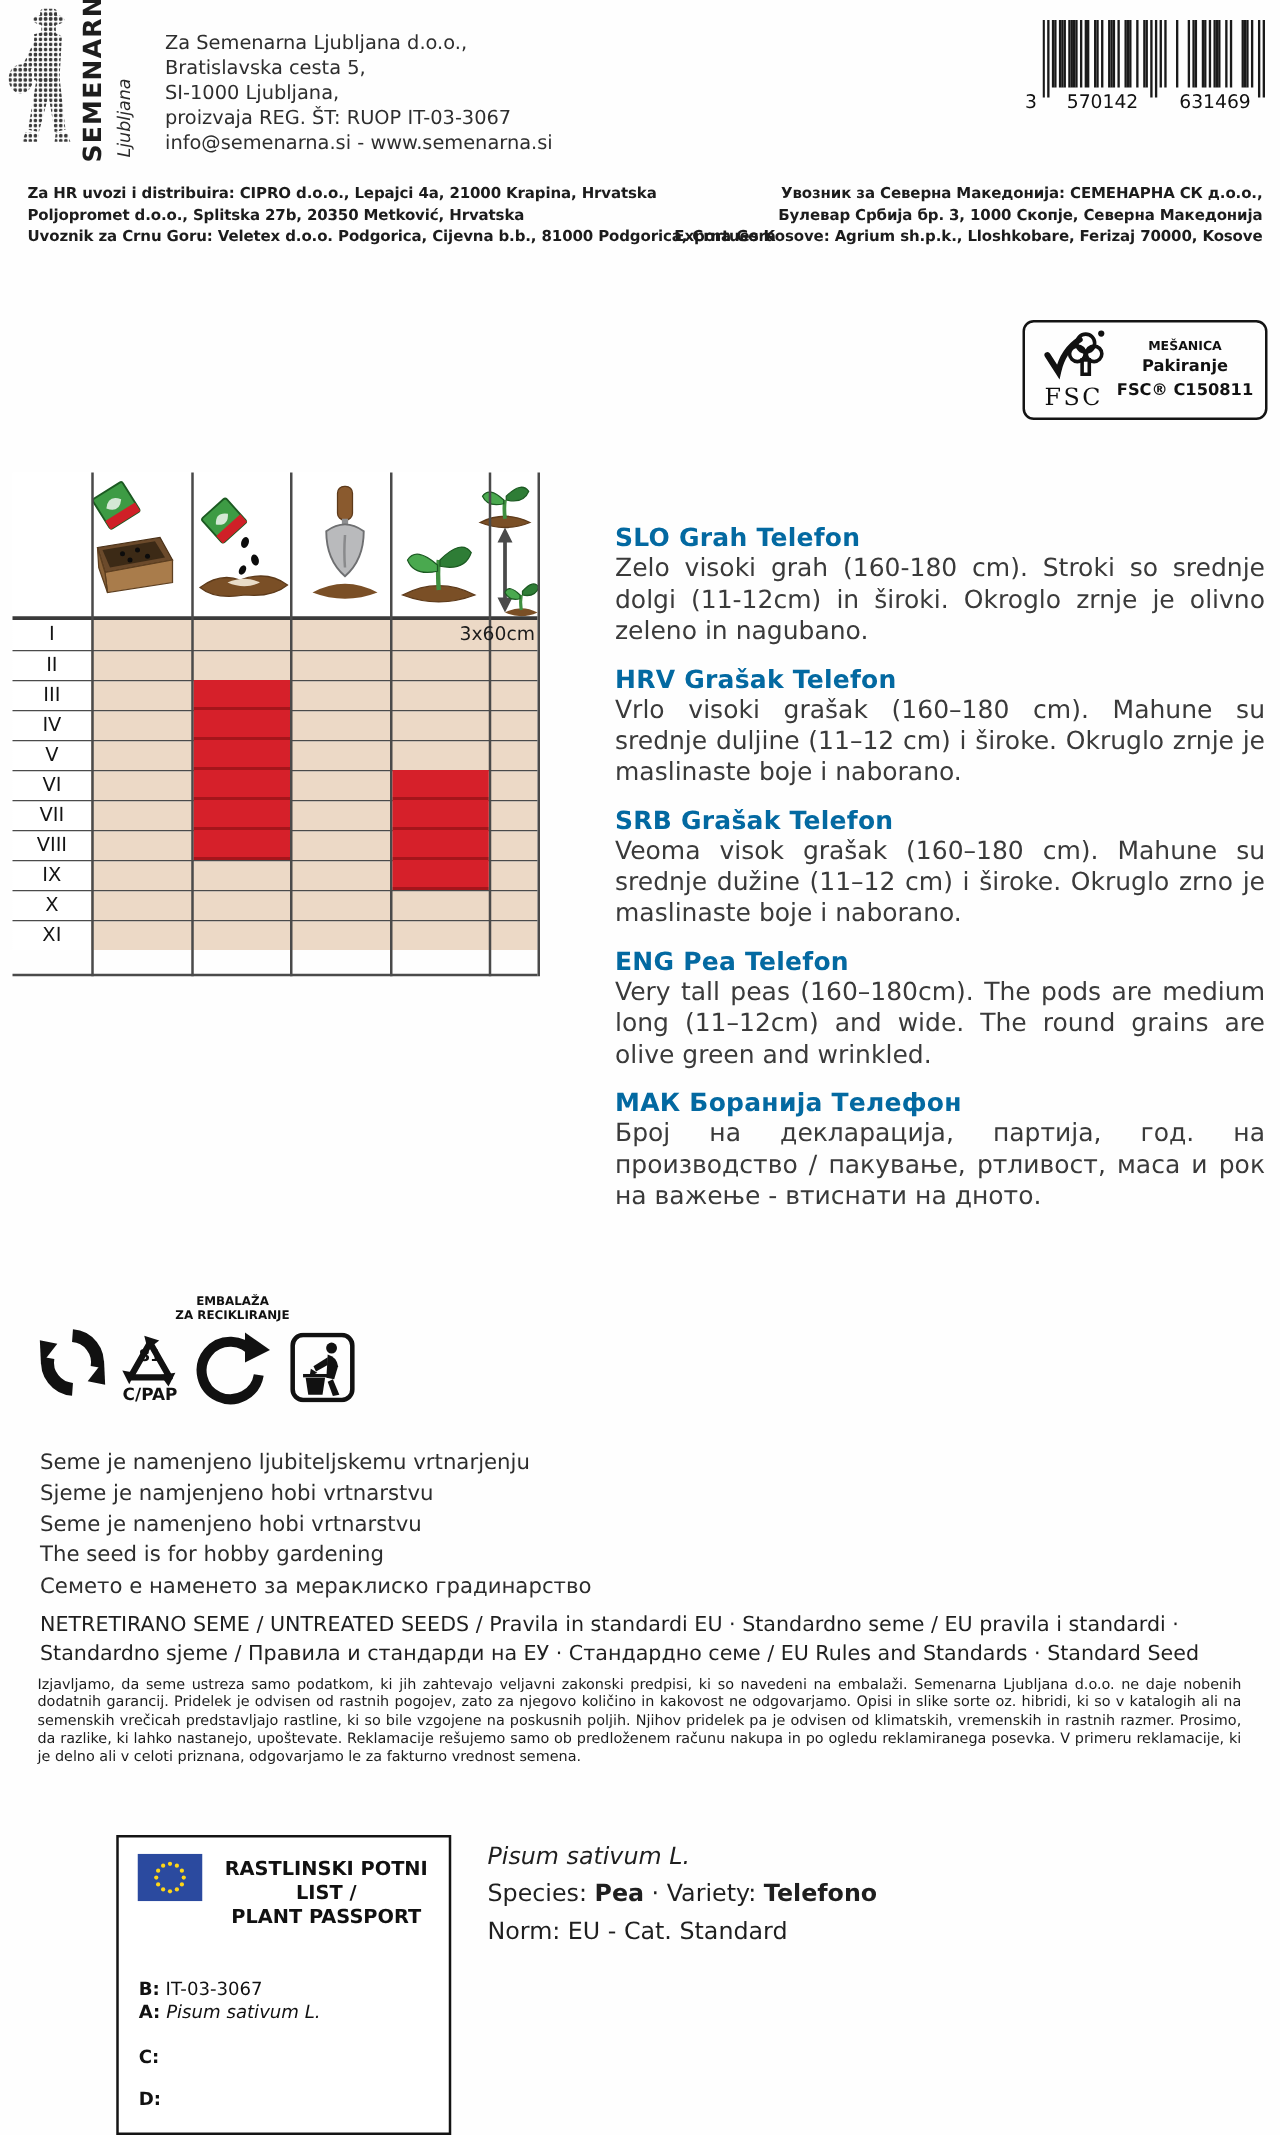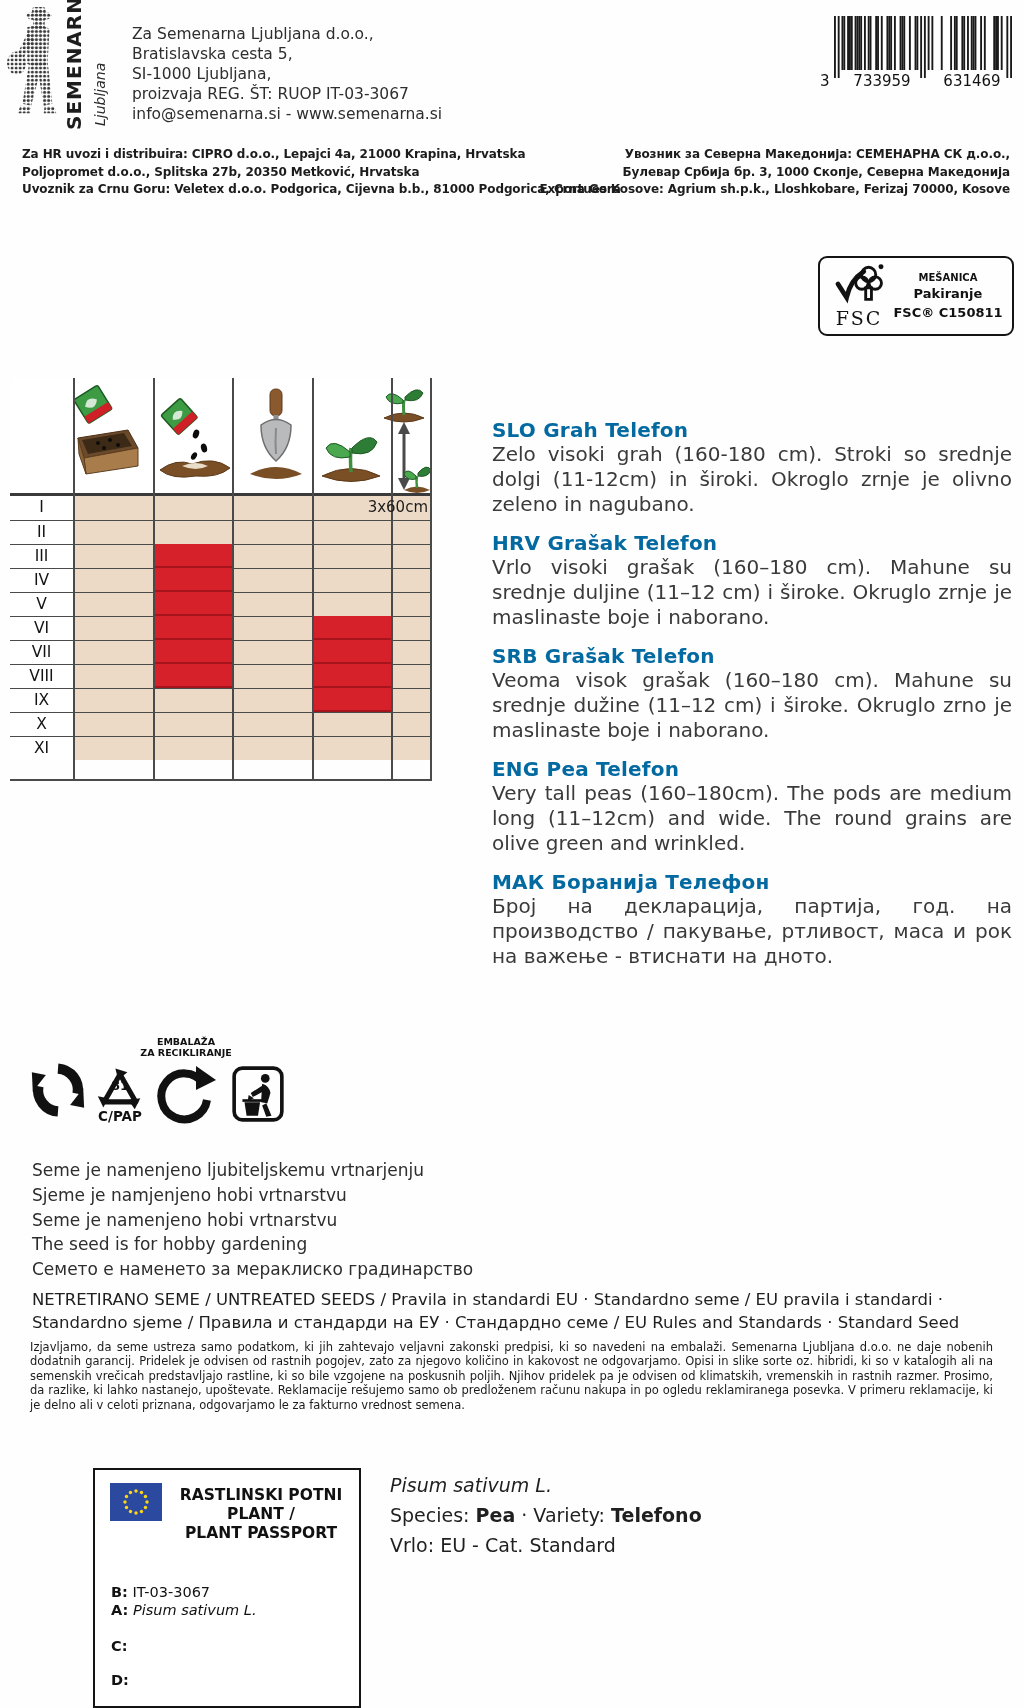--- a/index.html
+++ b/index.html
@@ -178,21 +178,21 @@
       <rect x="146.15" y="0" width="1.87" height="54" fill="#1a1a1a"></rect>
       <rect x="149.89" y="0" width="1.87" height="54" fill="#1a1a1a"></rect>
       <rect x="159.26" y="0" width="1.87" height="54" fill="#1a1a1a"></rect>
       <rect x="161.14" y="0" width="1.87" height="54" fill="#1a1a1a"></rect>
       <rect x="163.01" y="0" width="1.87" height="54" fill="#1a1a1a"></rect>
       <rect x="166.76" y="0" width="1.87" height="54" fill="#1a1a1a"></rect>
       <rect x="172.38" y="0" width="1.87" height="62" fill="#1a1a1a"></rect>
       <rect x="176.13" y="0" width="1.87" height="62" fill="#1a1a1a"></rect>
     </svg>
   <span class="bc-digit bc-first">3</span>
-  <span class="bc-digit bc-left">733959</span>
+  <span class="bc-digit bc-left">570142</span>
   <span class="bc-digit bc-right">631469</span>
 </div>
 
 <div class="abs dist dist-left">
   <div>Za HR uvozi i distribuira: CIPRO d.o.o., Lepajci 4a, 21000 Krapina, Hrvatska</div>
   <div>Poljopromet d.o.o., Splitska 27b, 20350 Metković, Hrvatska</div>
   <div>Uvoznik za Crnu Goru: Veletex d.o.o. Podgorica, Cijevna b.b., 81000 Podgorica, Crna Gora</div>
 </div>
 <div class="abs dist dist-right">
   <div>Увозник за Северна Македонија: СЕМЕНАРНА СК д.о.о.,</div>
@@ -382,21 +382,21 @@
         <circle cx="31.5" cy="28.5" r="1.7"></circle>
       <circle cx="26" cy="30" r="1.7"></circle>
         <circle cx="20.5" cy="28.5" r="1.7"></circle>
         <circle cx="16.5" cy="24.5" r="1.7"></circle>
       <circle cx="15" cy="19" r="1.7"></circle>
         <circle cx="16.5" cy="13.5" r="1.7"></circle>
         <circle cx="20.5" cy="9.5" r="1.7"></circle>
     </g>
   </svg>
   <div class="pp-title">
-    <div>RASTLINSKI POTNI PLANT /</div>
+    <div>RASTLINSKI POTNI LIST /</div>
     <div>PLANT PASSPORT</div>
   </div>
   <div class="pp-field pp-a">
     <span class="lbl">A:</span>
     <span class="val">Pisum sativum L.</span>
   </div>
   <div class="pp-field pp-b">
     <span class="lbl">B:</span>
     <span class="val">IT-03-3067</span>
   </div>
@@ -412,14 +412,14 @@
 
 <div class="abs vinfo">
   <div class="latin">Pisum sativum L.</div>
   <div>
     <span>Species:</span>
     <b>Pea</b>
     <span>·</span>
     <span>Variety:</span>
     <b>Telefono</b>
   </div>
-  <div>Vrlo: EU - Cat. Standard</div>
+  <div>Norm: EU - Cat. Standard</div>
 </div>
 
 </body></html>

